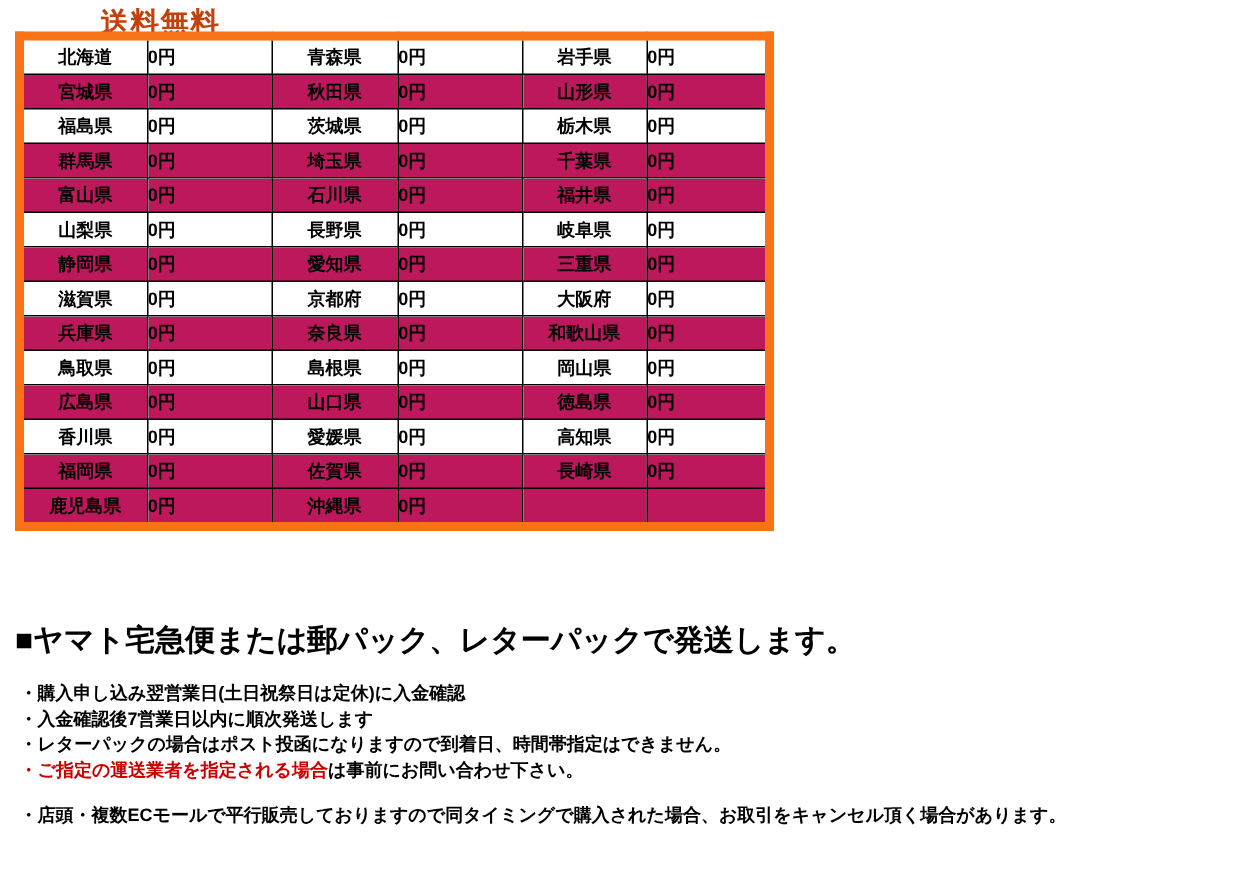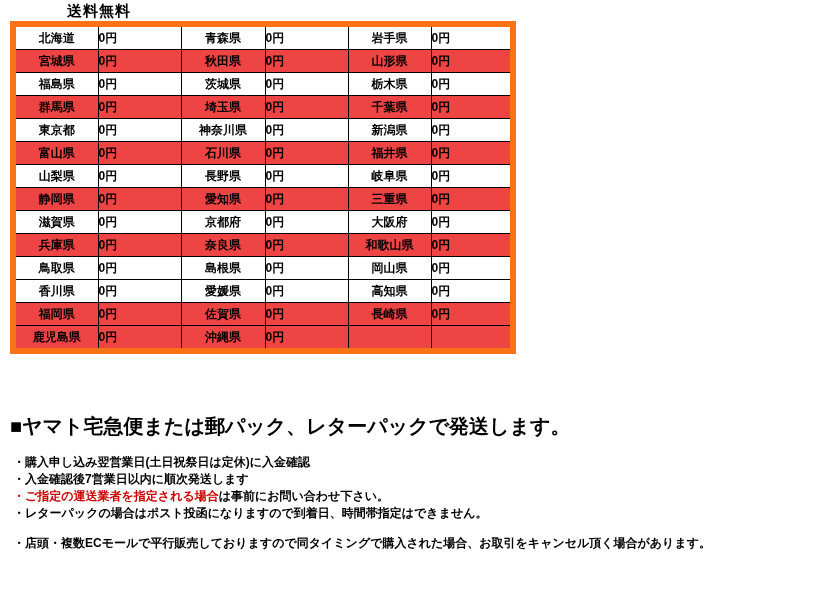--- a/index.html
+++ b/index.html
@@ -8,43 +8,43 @@
     background:#ffffff;
     position:relative;
     overflow:hidden;
     font-family:"Liberation Sans","DejaVu Sans",sans-serif;
     font-weight:bold;
     color:#000000;
   }
   .free-shipping{
     position:absolute;
     left:67px;top:2px;
-    font-size:15px;
-    color:#000000;
+    font-size:19px;
+    color:#c2410c;
     letter-spacing:1px;
     text-align:center;
   }
   table.fee-table{
     position:absolute;
     left:10px;top:21px;
     width:500px;
     border-collapse:collapse;
     table-layout:fixed;
     border:6px solid #f97316;
     font-size:12px;
     font-weight:bold;
   }
   table.fee-table td{
     border:1px solid #000;
     height:22px;
     padding:0;
     overflow:hidden;
     white-space:nowrap;
   }
-  table.fee-table tr.alt td{background:#ef4444;}
+  table.fee-table tr.alt td{background:#be185d;}
   td.pref{text-align:center;}
   td.fee{text-align:left;padding-left:7px;margin-left:12px;}
   .ship-heading{
     position:absolute;
     left:10px;top:413px;
     font-size:20px;
   }
   .notes{
     position:absolute;
     left:13px;top:454px;
@@ -100,28 +100,20 @@
         <td class="fee">0円</td>
       </tr>
       <tr class="alt">
         <td class="pref">群馬県</td>
         <td class="fee">0円</td>
         <td class="pref">埼玉県</td>
         <td class="fee">0円</td>
         <td class="pref">千葉県</td>
         <td class="fee">0円</td>
       </tr>
-      <tr>
-        <td class="pref">東京都</td>
-        <td class="fee">0円</td>
-        <td class="pref">神奈川県</td>
-        <td class="fee">0円</td>
-        <td class="pref">新潟県</td>
-        <td class="fee">0円</td>
-      </tr>
       <tr class="alt">
         <td class="pref">富山県</td>
         <td class="fee">0円</td>
         <td class="pref">石川県</td>
         <td class="fee">0円</td>
         <td class="pref">福井県</td>
         <td class="fee">0円</td>
       </tr>
       <tr>
         <td class="pref">山梨県</td>
@@ -154,20 +146,28 @@
         <td class="fee">0円</td>
         <td class="pref">和歌山県</td>
         <td class="fee">0円</td>
       </tr>
       <tr>
         <td class="pref">鳥取県</td>
         <td class="fee">0円</td>
         <td class="pref">島根県</td>
         <td class="fee">0円</td>
         <td class="pref">岡山県</td>
+        <td class="fee">0円</td>
+      </tr>
+      <tr class="alt">
+        <td class="pref">広島県</td>
+        <td class="fee">0円</td>
+        <td class="pref">山口県</td>
+        <td class="fee">0円</td>
+        <td class="pref">徳島県</td>
         <td class="fee">0円</td>
       </tr>
       <tr>
         <td class="pref">香川県</td>
         <td class="fee">0円</td>
         <td class="pref">愛媛県</td>
         <td class="fee">0円</td>
         <td class="pref">高知県</td>
         <td class="fee">0円</td>
       </tr>
@@ -188,17 +188,17 @@
         <td class="fee"></td>
       </tr>
     </tbody>
 </table>
 
 <div class="ship-heading">■ヤマト宅急便または郵パック、レターパックで発送します。</div>
 
 <div class="notes">
   <div>・購入申し込み翌営業日(土日祝祭日は定休)に入金確認</div>
   <div>・入金確認後7営業日以内に順次発送します</div>
+  <div>・レターパックの場合はポスト投函になりますので到着日、時間帯指定はできません。</div>
   <div><span class="red">・ご指定の運送業者を指定される場合</span><span>は事前にお問い合わせ下さい。</span></div>
-  <div>・レターパックの場合はポスト投函になりますので到着日、時間帯指定はできません。</div>
 </div>
 
 <div class="small-note">・店頭・複数ECモールで平行販売しておりますので同タイミングで購入された場合、お取引をキャンセル頂く場合があります。</div>
 
 </body></html>

